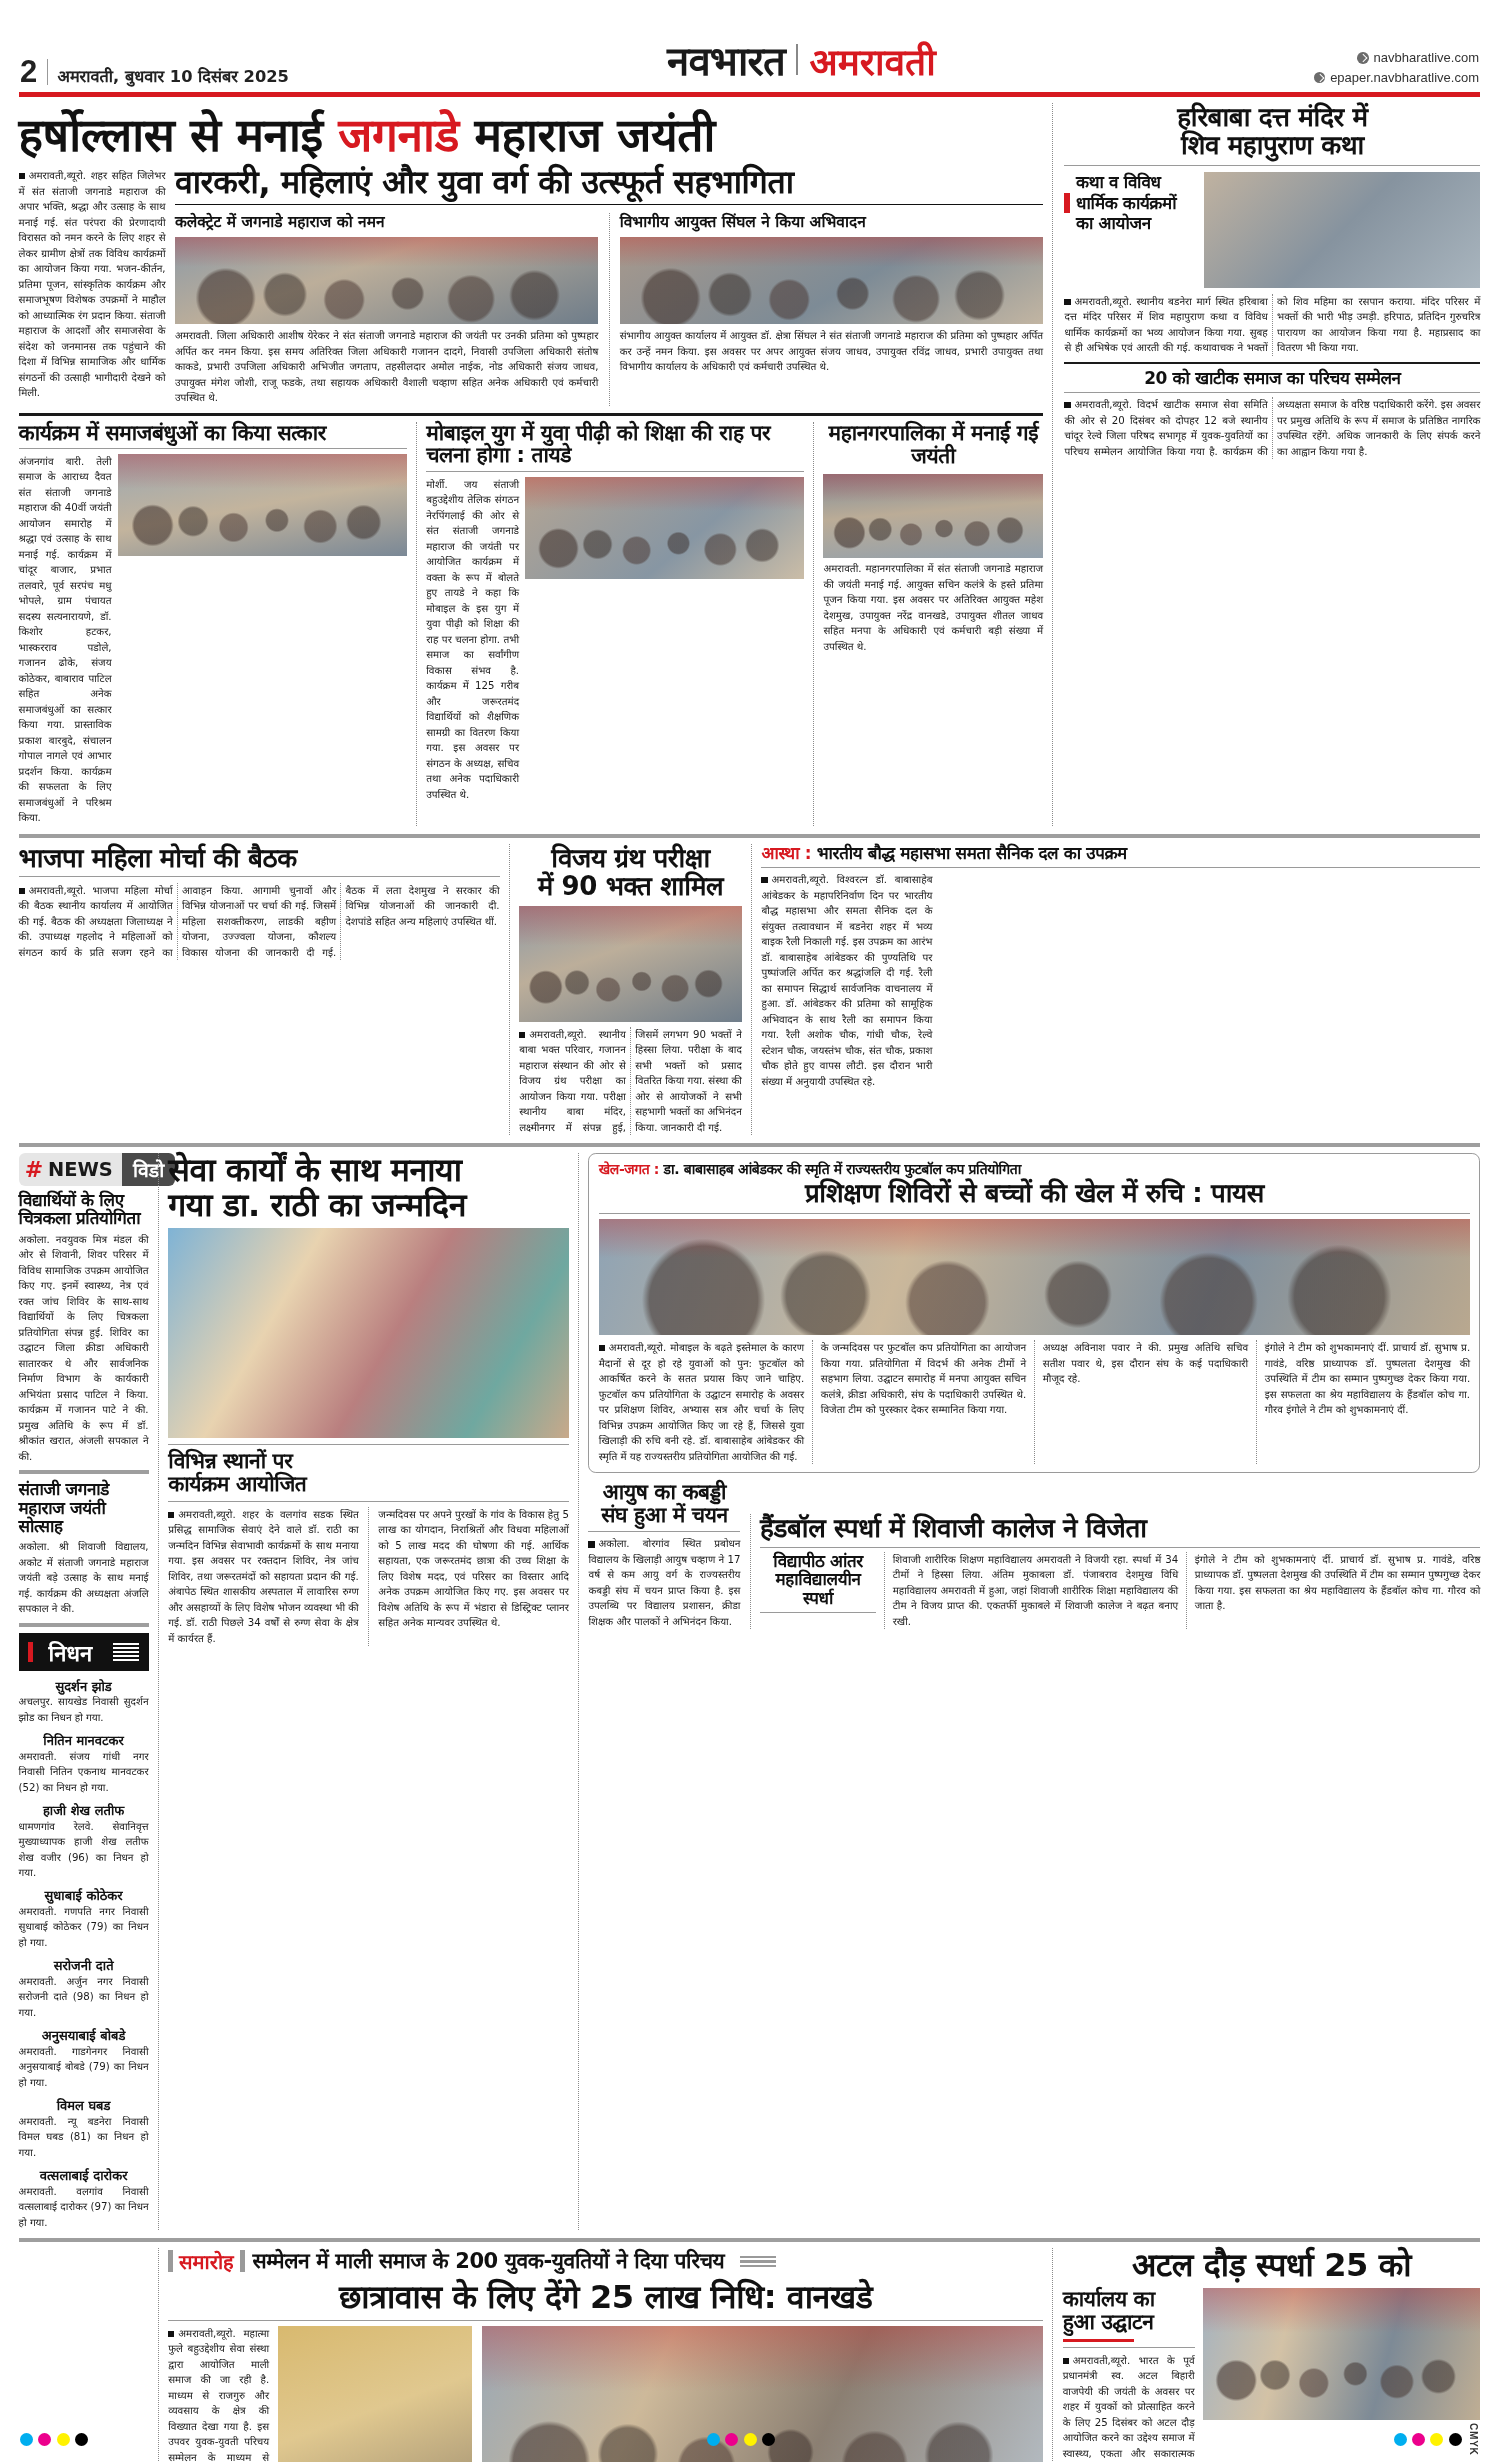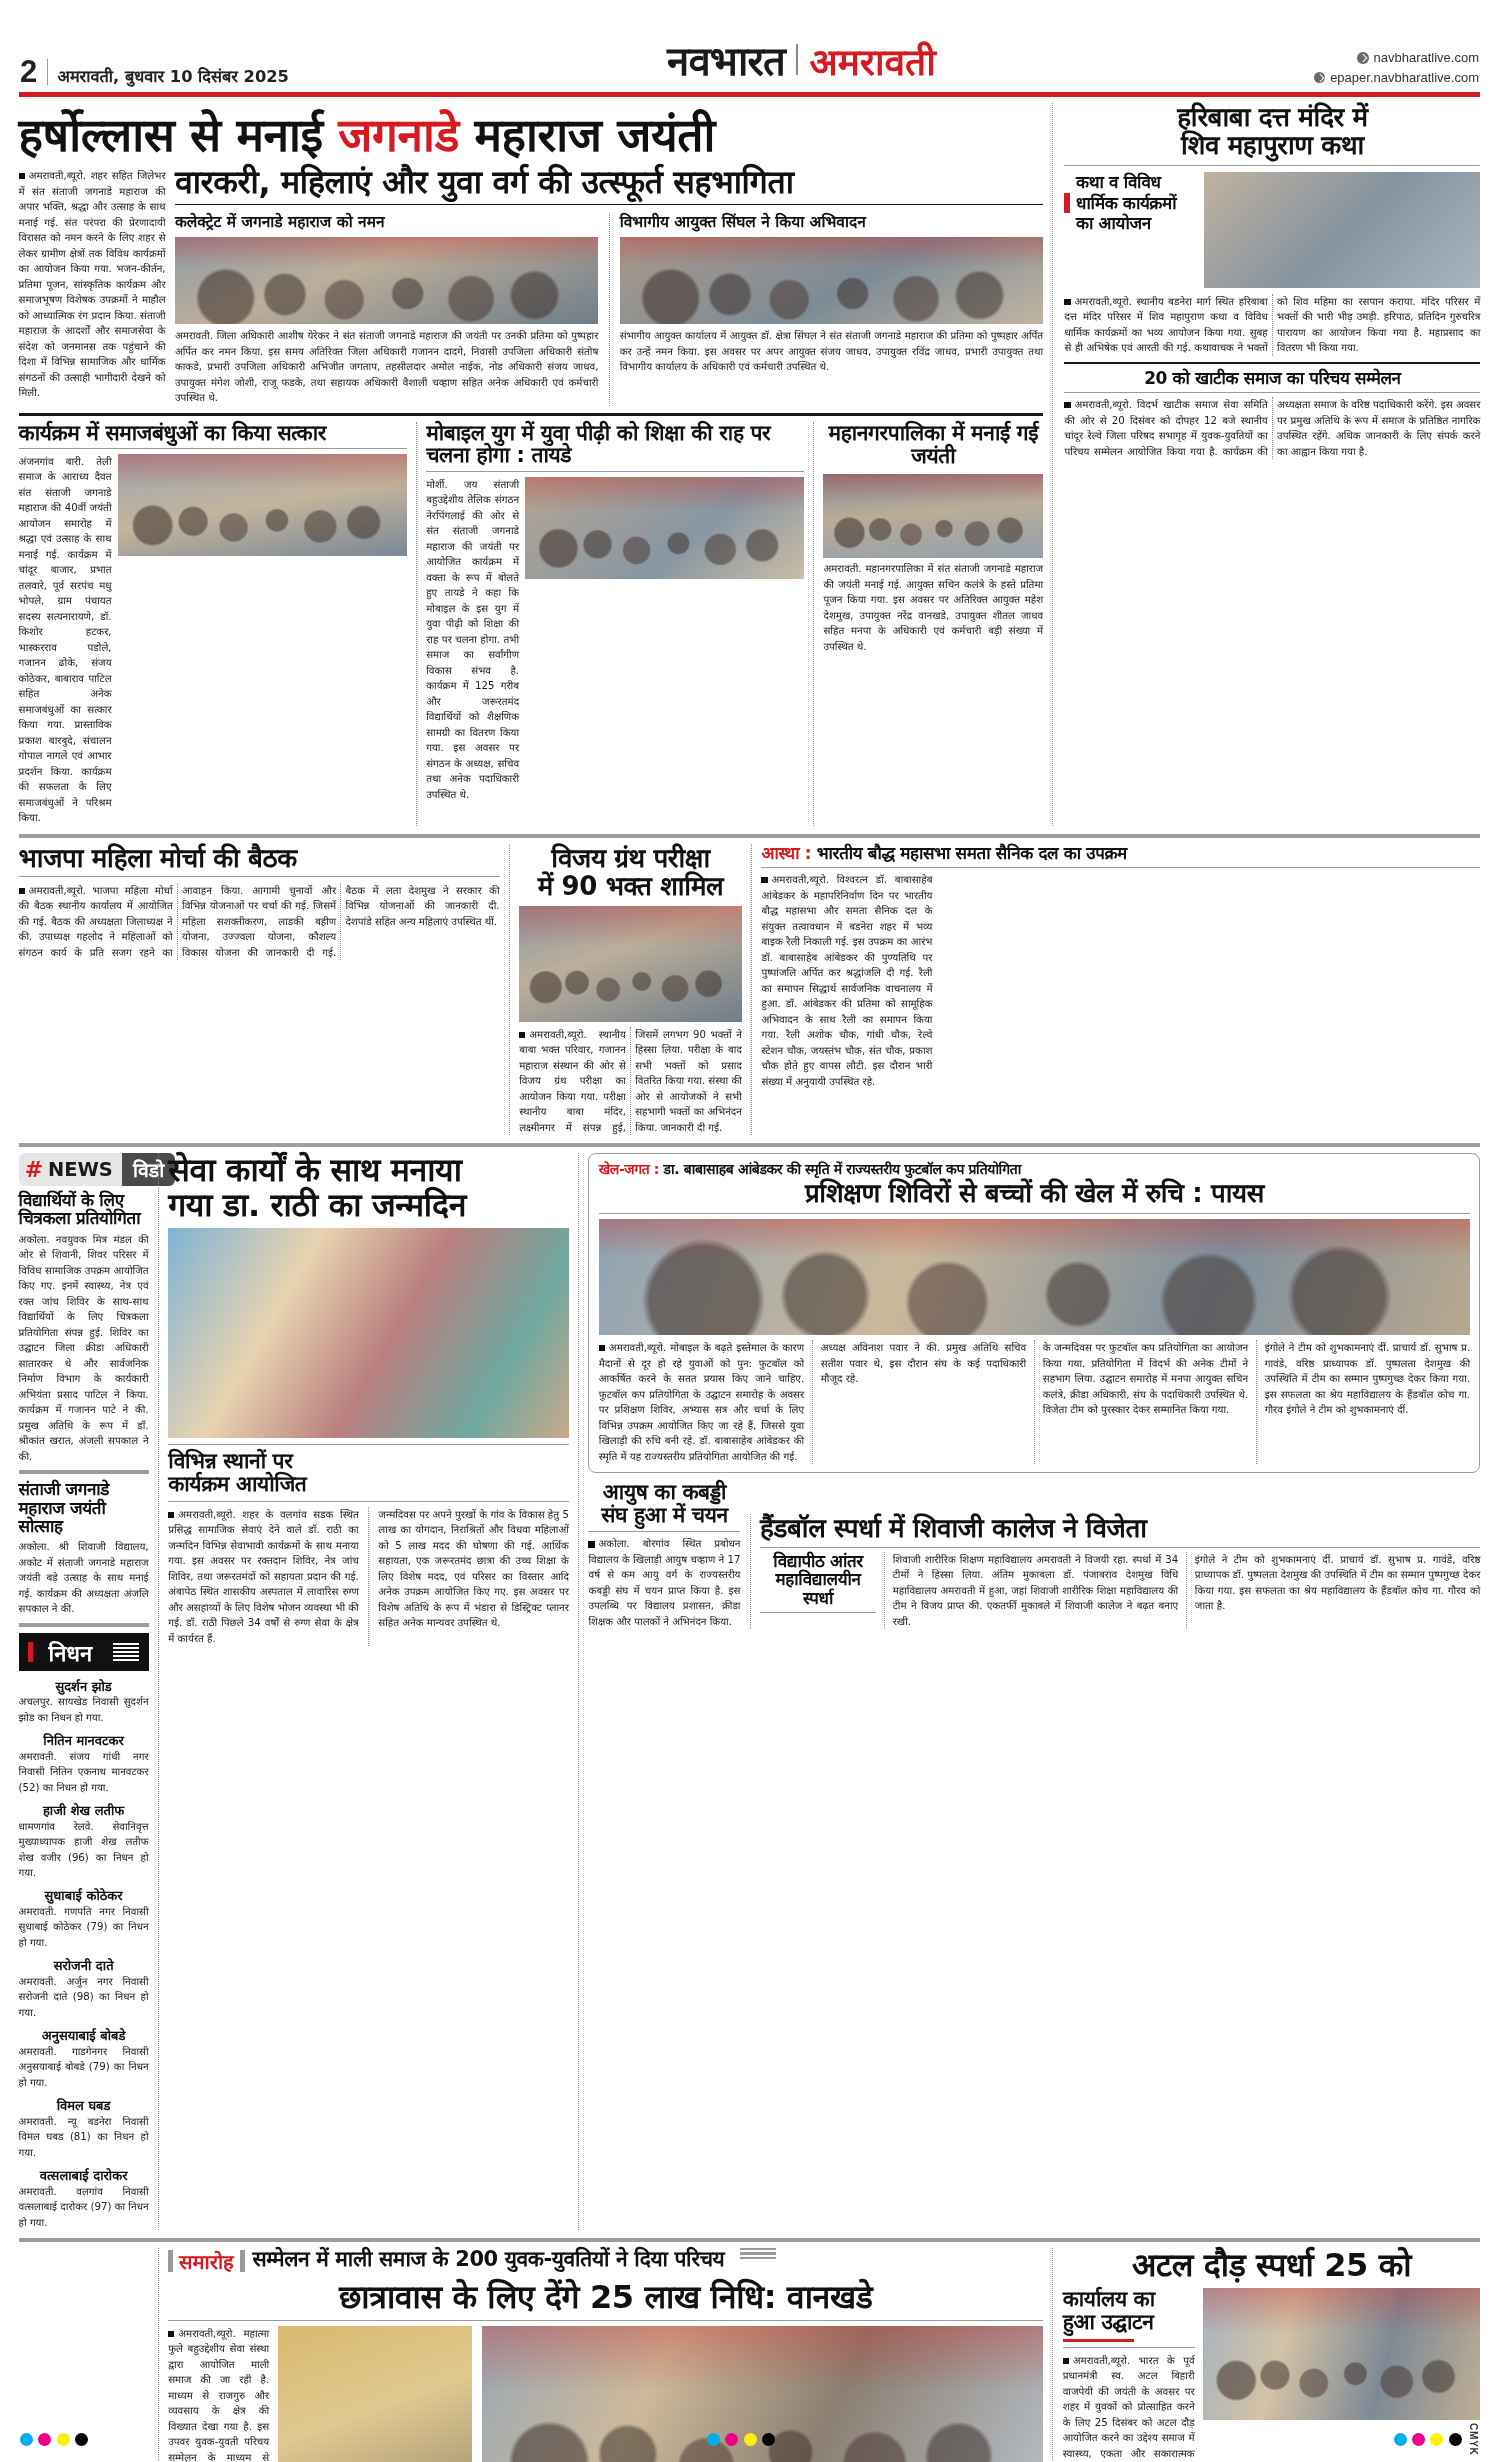--- a/index.html
+++ b/index.html
@@ -451,22 +451,22 @@
             <span class="red">खेल-जगत :</span>
             <span>डा. बाबासाहब आंबेडकर की स्मृति में राज्यस्तरीय फुटबॉल कप प्रतियोगिता</span>
           </div>
           <div class="hl hl-lg" style="text-align:center;margin-top:2.3px;">प्रशिक्षण शिविरों से बच्चों की खेल में रुचि : पायस</div>
           <div class="hr-thin" style="margin:5.4px 0;"></div>
           <div class="photo ph-people" style="height:116px;background:linear-gradient(110deg,#8fa3b4 0%,#cbb89b 35%,#7e8f9e 70%,#b9a88f 100%);"></div>
           <div class="row" style="gap:7.8px;margin-top:5.4px;">
             <div class="body-text" style="flex:1;">
               <span class="sqbullet"></span><span>अमरावती,ब्यूरो. मोबाइल के बढ़ते इस्तेमाल के कारण मैदानों से दूर हो रहे युवाओं को पुन: फुटबॉल को आकर्षित करने के सतत प्रयास किए जाने चाहिए. फुटबॉल कप प्रतियोगिता के उद्घाटन समारोह के अवसर पर प्रशिक्षण शिविर, अभ्यास सत्र और चर्चा के लिए विभिन्न उपक्रम आयोजित किए जा रहे हैं, जिससे युवा खिलाड़ी की रुचि बनी रहे. डॉ. बाबासाहेब आंबेडकर की स्मृति में यह राज्यस्तरीय प्रतियोगिता आयोजित की गई.</span>
             </div>
+            <div class="body-text col-rule-v" style="flex:1;padding-left:7.8px;">के जन्मदिवस पर फुटबॉल कप प्रतियोगिता का आयोजन किया गया. प्रतियोगिता में विदर्भ की अनेक टीमों ने सहभाग लिया. उद्घाटन समारोह में मनपा आयुक्त सचिन कलंत्रे, क्रीडा अधिकारी, संघ के पदाधिकारी उपस्थित थे. विजेता टीम को पुरस्कार देकर सम्मानित किया गया.</div>
             <div class="body-text col-rule-v" style="flex:1;padding-left:7.8px;">अध्यक्ष अविनाश पवार ने की. प्रमुख अतिथि सचिव सतीश पवार थे, इस दौरान संघ के कई पदाधिकारी मौजूद रहे.</div>
-            <div class="body-text col-rule-v" style="flex:1;padding-left:7.8px;">के जन्मदिवस पर फुटबॉल कप प्रतियोगिता का आयोजन किया गया. प्रतियोगिता में विदर्भ की अनेक टीमों ने सहभाग लिया. उद्घाटन समारोह में मनपा आयुक्त सचिन कलंत्रे, क्रीडा अधिकारी, संघ के पदाधिकारी उपस्थित थे. विजेता टीम को पुरस्कार देकर सम्मानित किया गया.</div>
             <div class="body-text col-rule-v" style="flex:1;padding-left:7.8px;">इंगोले ने टीम को शुभकामनाएं दीं. प्राचार्य डॉ. सुभाष प्र. गावंडे, वरिष्ठ प्राध्यापक डॉ. पुष्पलता देशमुख की उपस्थिति में टीम का सम्मान पुष्पगुच्छ देकर किया गया. इस सफलता का श्रेय महाविद्यालय के हैंडबॉल कोच गा. गौरव इंगोले ने टीम को शुभकामनाएं दीं.</div>
           </div>
         </div>
 
         <div class="row" style="gap:9.3px;margin-top:7.8px;align-items:flex-end;">
           <div style="width:152px;">
             <div class="hl hl-md" style="text-align:center;">आयुष का कबड्डी</div>
             <div class="hl hl-md" style="text-align:center;">संघ हुआ में चयन</div>
             <div class="hr-thin" style="margin:4.7px 0;"></div>
             <div class="body-text">
@@ -490,21 +490,21 @@
       </div>
     </div>
 
     <div class="hr-thick" style="margin:7.8px 0 6.2px 0;"></div>
 
     <div class="row" style="gap:9.3px;">
 
       <div style="width:130px;"></div>
 
       <div class="col-rule-v" style="flex:1;padding-left:9.3px;">
-        <div style="display:flex;align-items:flex-start;gap:7.8px;">
+        <div style="display:flex;align-items:center;gap:7.8px;">
           <span class="samaroh-tag">
             <span class="vbar"></span>
             <span class="word">समारोह</span>
             <span class="vbar"></span>
           </span>
           <span class="hl hl-md">सम्मेलन में माली समाज के 200 युवक-युवतियों ने दिया परिचय</span>
           <span class="stripe-lines">
               <i></i>
               <i></i>
               <i></i>

